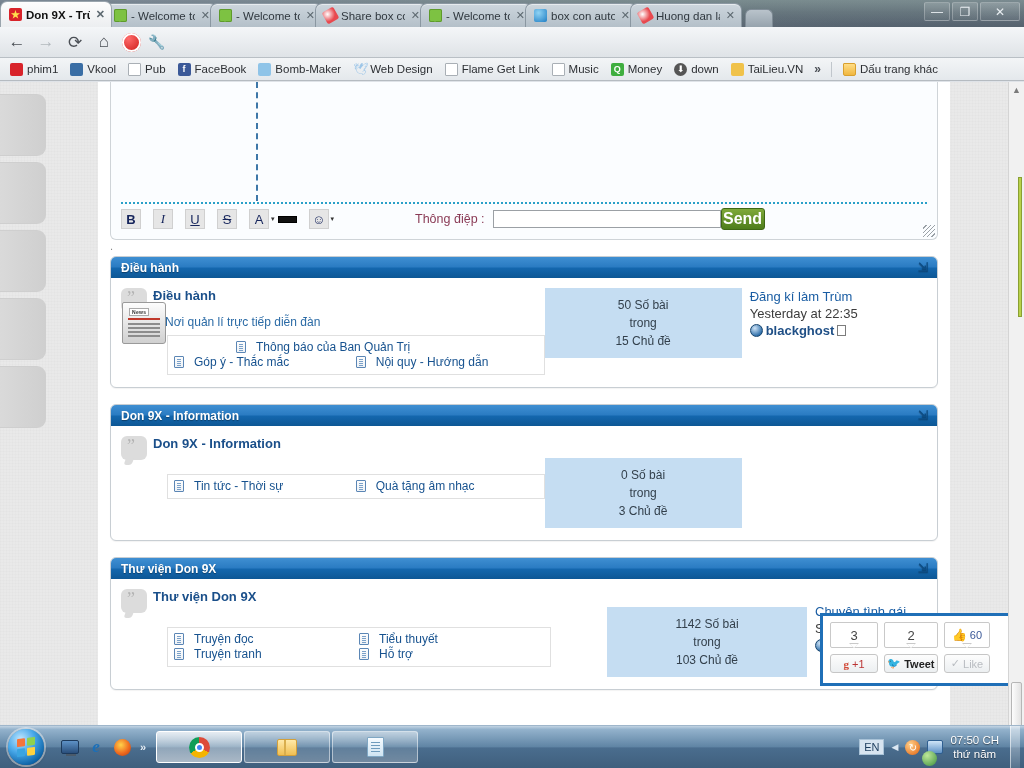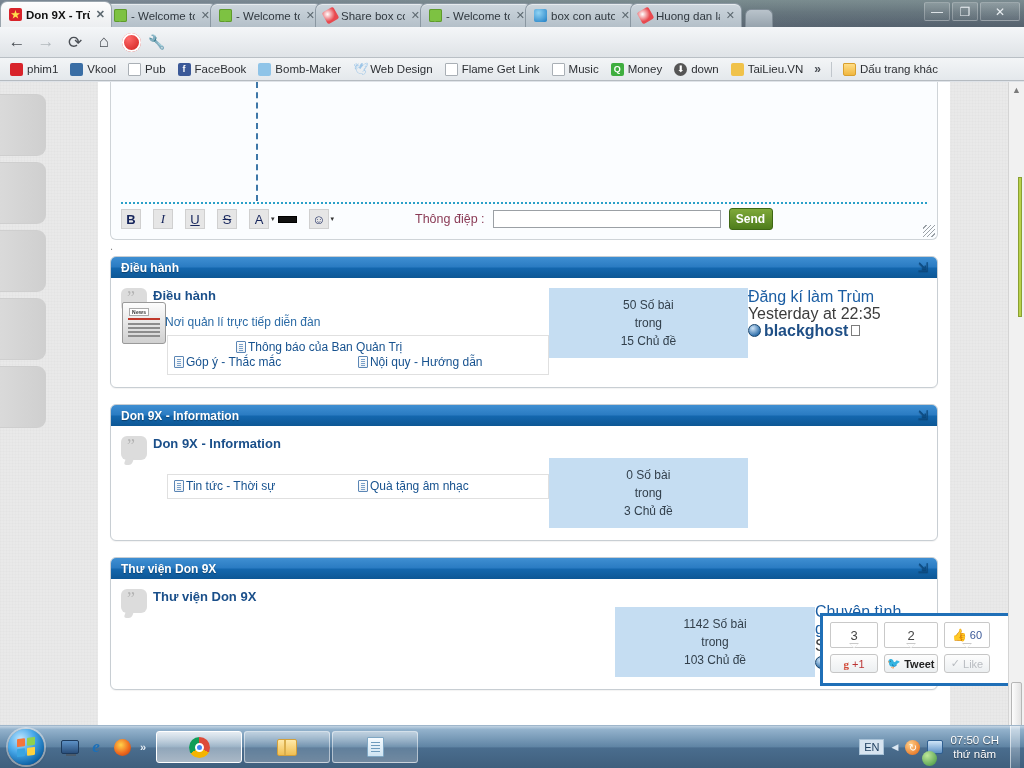--- a/index.html
+++ b/index.html
@@ -128,23 +128,23 @@
   .fmtbtn{ width:20px; height:20px; margin-right:12px; background:#e6e6e6; border:1px solid #d0d0d0;
            display:flex; align-items:center; justify-content:center; font-size:13px; color:#16255c; }
   .fmtbtn.b{ font-weight:bold; } .fmtbtn.i{ font-style:italic; font-family:"Liberation Serif",serif; }
   .fmtbtn.u{ text-decoration:underline; } .fmtbtn.s{ text-decoration:line-through; }
   .fmt-wrap{ display:flex; align-items:center; margin-right:12px; }
   .fmt-wrap .fmtbtn{ margin-right:2px; }
   .caret{ font-size:7px; color:#333; margin-right:3px; }
   .colorbar{ width:19px; height:7px; background:#111; border:1px solid #000; }
   .msglabel{ margin-left:66px; color:#8a3a55; font-size:12.5px; }
   .msginput{ width:228px; height:18px; margin-left:8px; background:#fff; border:1px solid #9ba0a5; }
-  .sendbtn{ margin-left:8px; width:44px; height:22px; border-radius:3px;
+  .sendbtn{ margin-left:0; width:44px; height:22px; border-radius:3px;
             background:linear-gradient(180deg,#7fa93a,#4e7d1c); border:1px solid #3f6715;
-            color:#fff; font-weight:bold; font-size:12px; display:flex; align-items:center; justify-content:center; }
+            color:#fff; font-weight:bold; font-size:16px; display:flex; align-items:center; justify-content:center; }
   .resizer{ position:absolute; right:2px; bottom:2px; width:12px; height:12px;
             background:repeating-linear-gradient(135deg,transparent 0 2px,#9aa1a7 2px 3px); }
   .dot-row{ height:16px; padding-left:12px; color:#888; font-size:11px; }
 
   
   .fblock{ margin:0 12px 16px 12px; border:1px solid #c8ced3; border-radius:6px; background:#fff;
            box-shadow:0 1px 1px rgba(0,0,0,.05); }
   .fhead{ height:21px; border-radius:5px 5px 0 0; position:relative;
           background:linear-gradient(180deg,#3f8fd2 0%,#2a7bc2 48%,#1467ae 52%,#0d5795 100%);
           color:#fff; font-size:12px; font-weight:bold; display:flex; align-items:center; padding:0 10px;
@@ -156,35 +156,35 @@
   .cat-head{ display:flex; align-items:flex-start; gap:6px; }
   .bubble{ width:26px; height:24px; flex:none; border-radius:6px; background:#dcdcdc; position:relative; }
   .bubble:after{ content:"”"; position:absolute; left:6px; top:0px; font-size:18px; color:#b4b4b4; font-family:"Liberation Serif",serif; }
   .bubble:before{ content:""; position:absolute; left:4px; bottom:-5px; width:8px; height:8px; background:#dcdcdc;
                   transform:skewX(-20deg); border-radius:0 0 3px 3px; }
   .cat-title{ color:#1a4f8a; font-size:13px; font-weight:bold; }
   .cat-desc{ color:#2a6aa5; font-size:12px; margin-top:3px; margin-left:44px; }
   .sub-box{ margin-top:6px; margin-left:46px; border:1px solid #e0e0e0; background:#fff; padding:4px 6px 4px 6px;
             position:relative; min-height:22px; }
   .sub-grid{ display:flex; flex-wrap:wrap; }
-  .sub-item{ width:50%; display:flex; align-items:flex-start; gap:2px; color:#17528f; font-size:12px; line-height:15px; }
+  .sub-item{ width:50%; display:flex; align-items:flex-start; gap:10px; color:#17528f; font-size:12px; line-height:15px; }
   .docico{ width:10px; height:12px; flex:none; margin-top:1px;
            background:linear-gradient(180deg,#fdfdfd,#eef2f6); border:1px solid #5b86b5; border-radius:1px; position:relative; }
   .docico:after{ content:""; position:absolute; left:2px; top:2px; right:2px; height:1px;
            box-shadow:0 0 0 0 #5b86b5, 0 2px 0 0 #7aa0c8, 0 4px 0 0 #7aa0c8, 0 6px 0 0 #7aa0c8; background:#7aa0c8; }
   .newsico{ position:absolute; left:-46px; top:-34px; width:44px; height:42px;
             background:linear-gradient(180deg,#fdfdfd,#d0d0d0); border:1px solid #9a9a9a; border-radius:2px 3px 3px 2px; }
   .newsico .nh{ margin:4px 4px 2px 6px; font-size:5px; font-weight:bold; background:#fff; border:1px solid #aaa;
                 display:inline-block; padding:0 2px; color:#333; letter-spacing:.3px; }
   .newsico .nr{ margin:0 5px; height:2px; background:#c0392b; }
   .newsico .nl{ margin:3px 5px 0 5px; height:16px;
                 background:repeating-linear-gradient(180deg,#8d8d8d 0 2px,transparent 2px 4px); }
   .stats{ width:200px; margin-left:auto; background:#c5ddf2; color:#33404c; font-size:12px;
           text-align:center; padding:8px 4px; line-height:18px; align-self:flex-start; }
-  .lastpost{ width:178px; font-size:16px; line-height:17px; align-self:flex-start; }
+  .lastpost{ width:178px; margin-left:8px; font-size:13px; line-height:17px; align-self:flex-start; }
   .lp-title{ color:#1a5da3; }
   .lp-date{ color:#3c3c3c; }
   .lp-user{ display:flex; align-items:center; gap:3px; color:#1f4f86; font-weight:bold; }
   .globe{ width:13px; height:13px; border-radius:50%; flex:none;
           background:radial-gradient(circle at 35% 30%,#cfe4f7,#2b6ca8 75%); border:1px solid #18456e; }
   .lp-go{ width:9px; height:11px; border:1px solid #7c7c7c; background:#fff; display:inline-block; }
 
   
   .social{ position:absolute; right:0; bottom:39px; width:204px; height:73px;
            background:#fff; border:3px solid #1f6fb7; border-right:none; }
@@ -513,20 +513,40 @@
         <div class="fhead">
           <span>Thư viện Don 9X</span>
           <span class="collapse">⇲</span>
         </div>
         <div class="fbody">
           <div class="fcol-main">
             <div class="cat-head">
               <span class="bubble"></span>
               <a class="cat-title">Thư viện Don 9X</a>
             </div>
+            <div class="sub-box" style="margin-top:14px">
+              <div class="sub-grid">
+                <div class="sub-item">
+                  <span class="docico"></span>
+                  <span>Truyện đọc</span>
+                </div>
+                <div class="sub-item">
+                  <span class="docico"></span>
+                  <span>Tiểu thuyết</span>
+                </div>
+                <div class="sub-item">
+                  <span class="docico"></span>
+                  <span>Truyện tranh</span>
+                </div>
+                <div class="sub-item">
+                  <span class="docico"></span>
+                  <span>Hỗ trợ</span>
+                </div>
+              </div>
+            </div>
           </div>
           <div class="stats" style="margin-top:18px">
             <div>1142 Số bài</div>
             <div>trong</div>
             <div>103 Chủ đề</div>
           </div>
           <div class="lastpost" style="margin-top:14px;width:110px">
             <a class="lp-title">Chuyện tình gái...</a>
             <div class="lp-date">Sun 19 Aug</div>
             <div class="lp-user">

